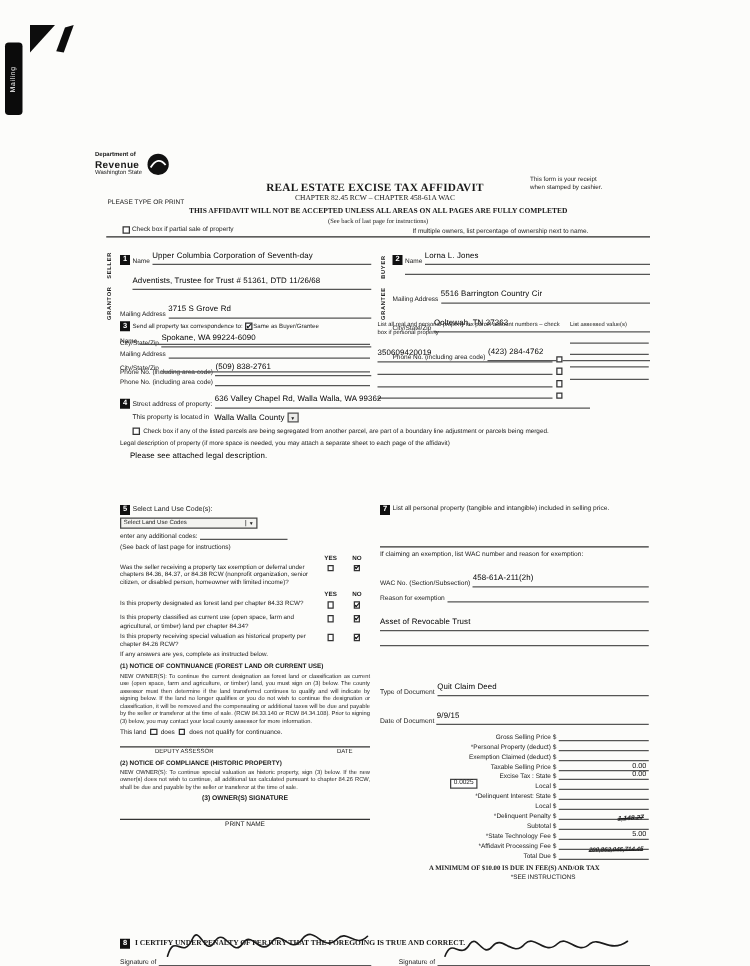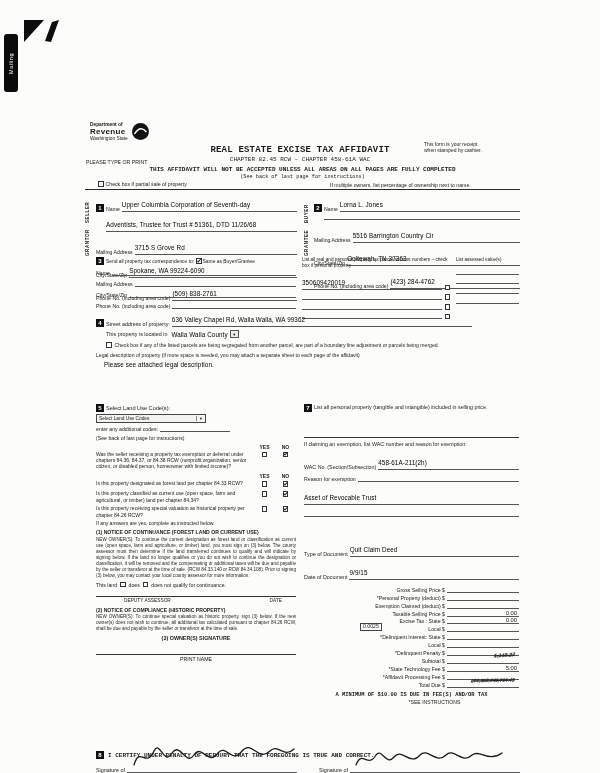--- a/index.html
+++ b/index.html
@@ -1,20 +1,20 @@
 <!DOCTYPE html>
 <html><head>
 <meta charset="utf-8">
 <style>
   * { margin:0; padding:0; box-sizing:border-box; }
   body { width:600px; height:773px; background:#9a9a9a; }
   .page { position:relative; width:600px; height:773px; background:#fcfcfa; overflow:hidden;
           font-family:"Liberation Sans", sans-serif; color:#1a1a1a; }
   .abs { position:absolute; }
-  .serif { font-family:Liberation Mono, monospace; }
+  .serif { font-family:Liberation Serif, serif; }
   .hl { border-top:1px solid #2a2a2a; height:0; }
   .lb { font-size:5.2px; color:#222; }
   .tv { font-family:"Liberation Sans", sans-serif; font-size:6.3px; color:#000; font-weight:500; letter-spacing:.1px; }
   .ul { border-bottom:1px solid #555; }
   .numbox { flex:0 0 auto; display:inline-block; width:8px; height:8px; background:#101010; color:#fff;
             font-size:6px; font-weight:bold; text-align:center; line-height:8.5px; margin-right:2px; }
   .cb { display:inline-block; width:5.5px; height:5.5px; border:1px solid #333; background:#fff;
         position:relative; flex:0 0 auto; }
   .cb.checked::after { content:"\2714"; position:absolute; left:-0.5px; top:-2.5px; font-size:6.5px; color:#111; }
   .frow { display:flex; align-items:flex-end; }
@@ -63,21 +63,21 @@
 <div class="page">
 
   <svg class="abs" style="left:18px;top:14px" width="64" height="34">
     <polygon points="6,6 26,6 6,28" fill="#0d0d0d"></polygon>
     <polygon points="34,8 41,6 33,28 27,27" fill="#0d0d0d"></polygon>
   </svg>
   <div class="abs leftbar">
     <span>Mailing</span>
   </div>
 
-  <div class="abs" style="left:90px;top:122px">
+  <div class="abs" style="left:76px;top:122px">
     <div style="display:flex;align-items:center;gap:3px">
       <div>
         <div class="d1">Department of</div>
         <div class="d2">Revenue</div>
         <div class="d3">Washington State</div>
       </div>
       <svg width="19" height="19">
         <circle cx="9.5" cy="9.5" r="8.5" fill="#111"></circle>
         <path d="M3.5,12 Q9.5,2.5 15.5,10" stroke="#fff" stroke-width="1.4" fill="none"></path>
       </svg>

